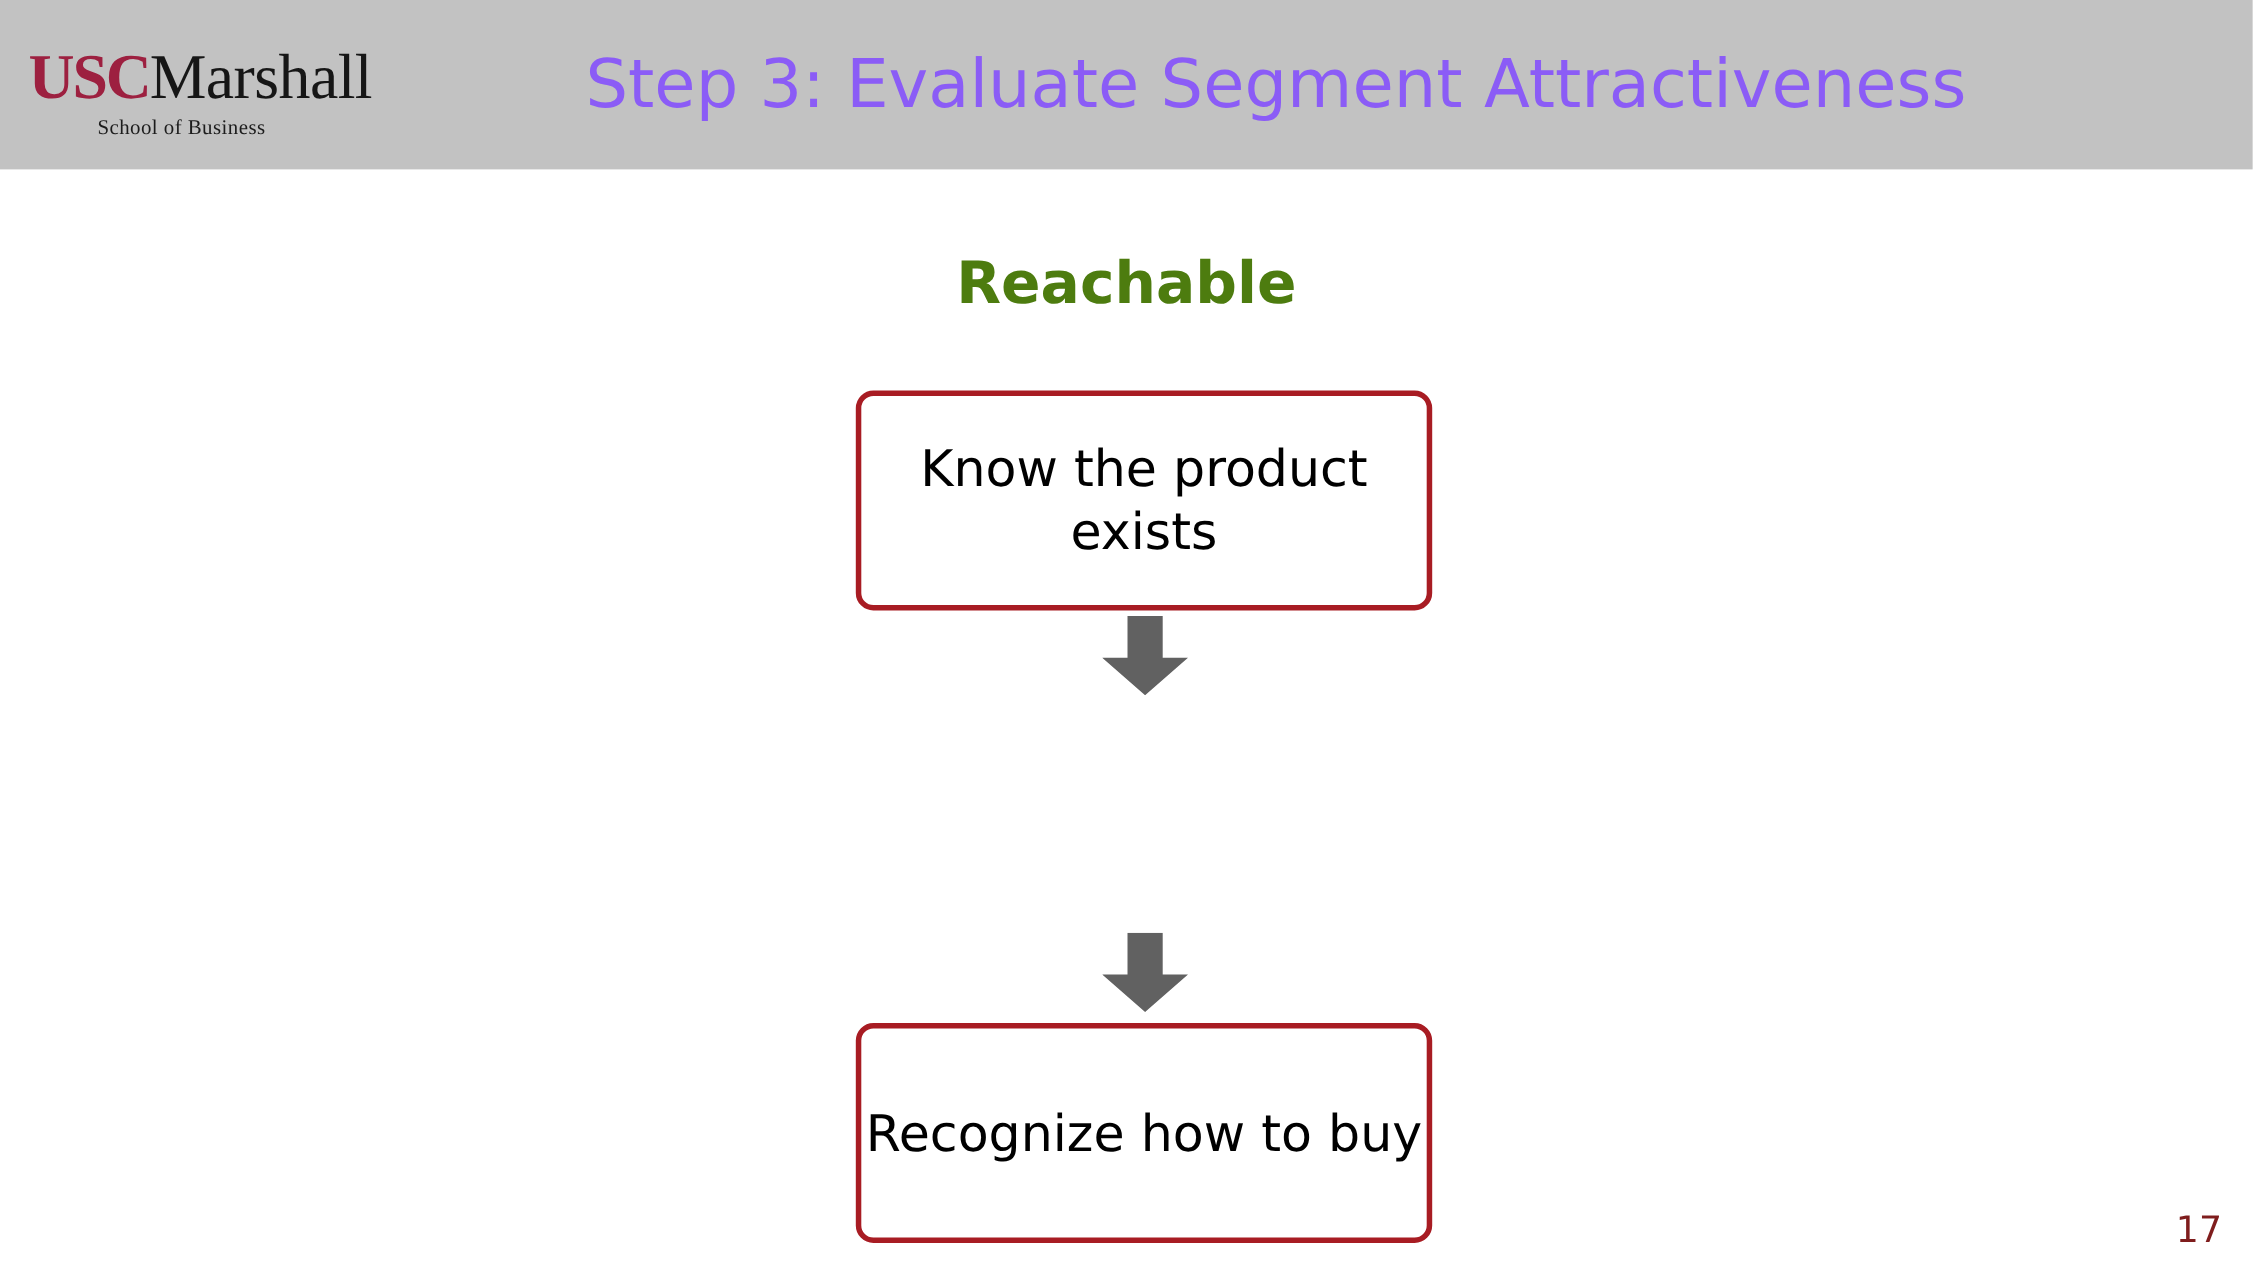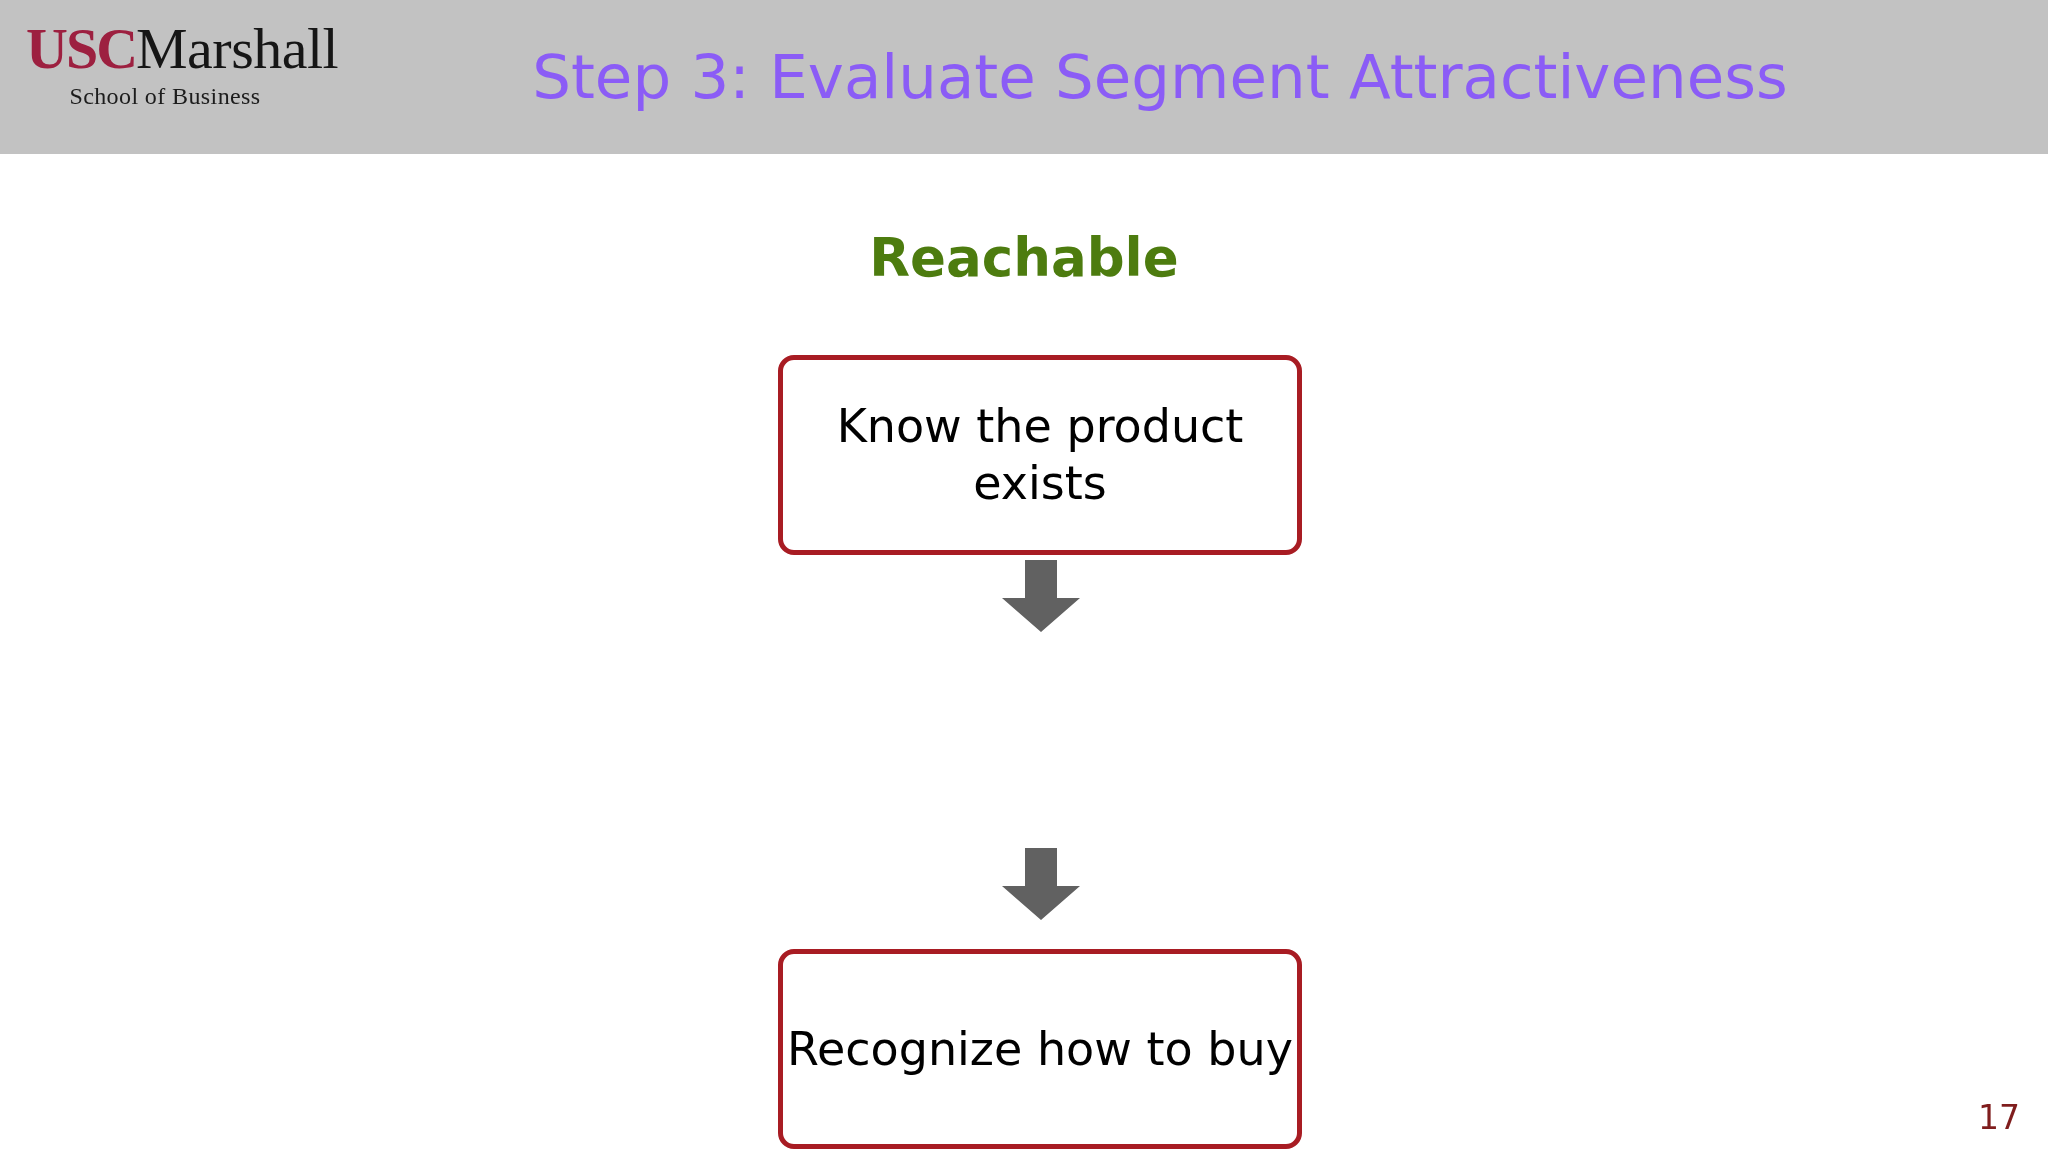--- a/index.html
+++ b/index.html
@@ -22,21 +22,21 @@
     top: 0;
     width: 2048px;
     height: 154px;
     background: #c2c2c2;
   }
 
   
   #brand-logo {
     position: absolute;
     left: 26px;
-    top: 18px;
+    top: 39px;
     width: 360px;
     height: 112px;
     text-align: left;
     user-select: none;
   }
   #logo-wordmark {
     font-family: "Liberation Serif", "DejaVu Serif", serif;
     font-size: 58px;
     line-height: 62px;
     white-space: nowrap;
@@ -46,21 +46,21 @@
     color: #9d2040;
     font-weight: bold;
     letter-spacing: -2px;
   }
   #logo-marshall {
     color: #161616;
     font-weight: normal;
   }
   #logo-tagline {
     font-family: "Liberation Serif", "DejaVu Serif", serif;
-    font-size: 24px;
+    font-size: 19px;
     line-height: 26px;
     color: #1c1c1c;
     text-align: center;
     width: 278px;
     margin-top: 3px;
     letter-spacing: 0.4px;
   }
 
   
   #slide-title {
@@ -117,21 +117,21 @@
     line-height: 57px;
     color: #000000;
     padding: 0 4px;
   }
   .flow-box .box-text {
     display: block;
     width: 100%;
   }
   #flow-box-1 { top: 0px;   height: 200px; }
   #flow-box-2 { top: 288px; height: 198px; }
-  #flow-box-3 { top: 594px; height: 200px; }
+  #flow-box-3 { top: 575px; height: 200px; }
 
   .flow-arrow {
     position: absolute;
     left: 224px;
     width: 78px;
     height: 72px;
   }
   #flow-arrow-1 { top: 205px; }
   #flow-arrow-2 { top: 493px; }
   .flow-arrow svg { display: block; width: 78px; height: 72px; }

